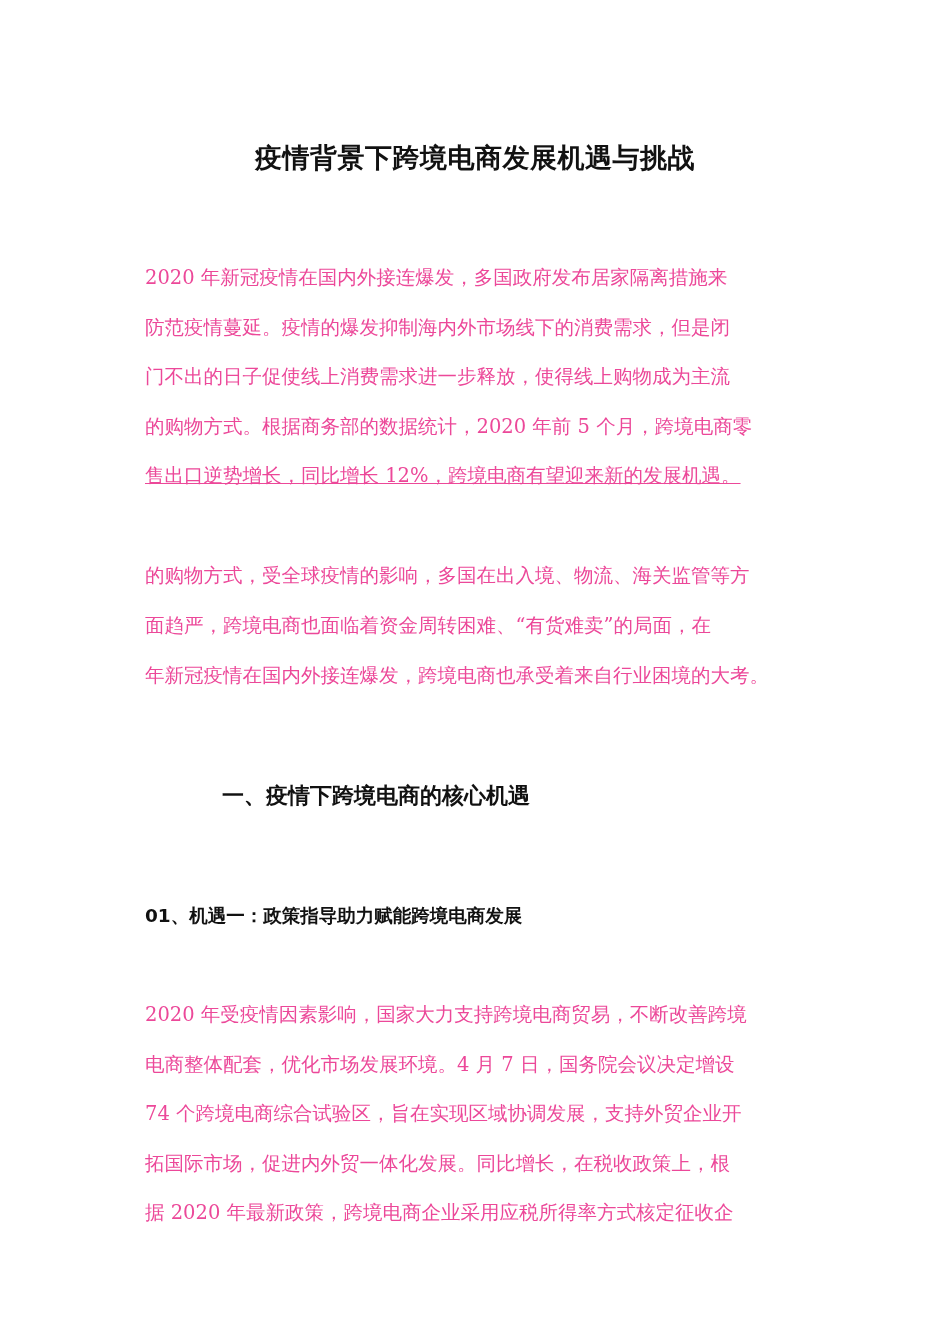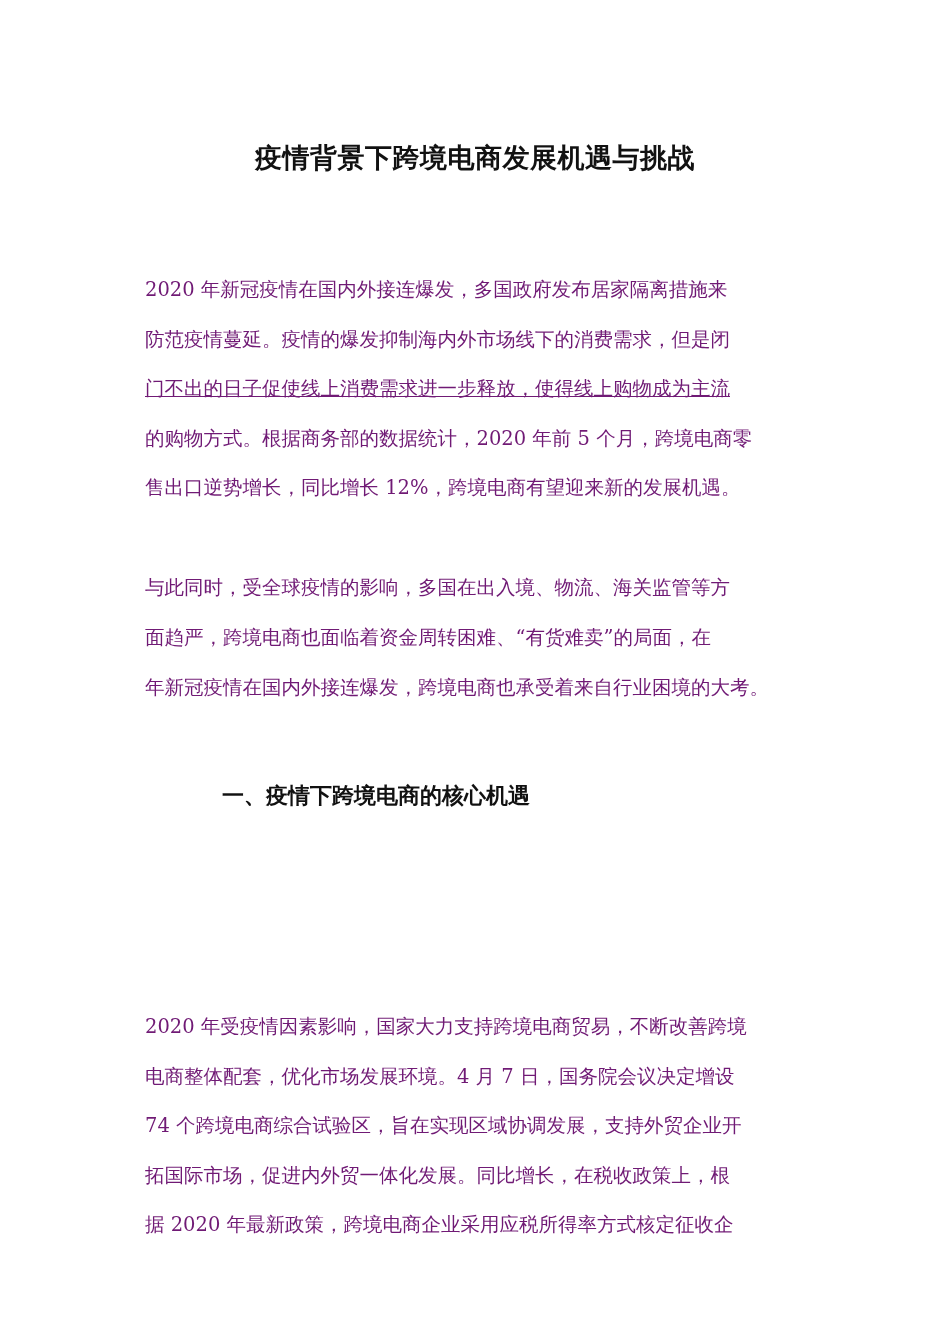--- a/index.html
+++ b/index.html
@@ -55,48 +55,48 @@
       line-height: 32px;
       color: #111111;
       white-space: nowrap;
     }
     .line {
       position: absolute;
       left: 145px;
       font-family: "DejaVu Serif", serif;
       font-size: 19.5px;
       line-height: 32px;
-      color: #701a75;
+      color: #ec4899;
       white-space: nowrap;
-      margin-top: 12px;
     }
   </style>
 </head>
 <body>
 
 <div class="page">
 
   <div class="title">疫情背景下跨境电商发展机遇与挑战</div>
 
   <div>
     <div class="line" style="top:246px;">2020 年新冠疫情在国内外接连爆发，多国政府发布居家隔离措施来</div>
     <div class="line" style="top:296px;">防范疫情蔓延。疫情的爆发抑制海内外市场线下的消费需求，但是闭</div>
-    <div class="line" style="top:345px;text-decoration:underline;">门不出的日子促使线上消费需求进一步释放，使得线上购物成为主流</div>
+    <div class="line" style="top:345px;">门不出的日子促使线上消费需求进一步释放，使得线上购物成为主流</div>
     <div class="line" style="top:395px;">的购物方式。根据商务部的数据统计，2020 年前 5 个月，跨境电商零</div>
-    <div class="line" style="top:444px;">售出口逆势增长，同比增长 12%，跨境电商有望迎来新的发展机遇。</div>
+    <div class="line" style="top:444px;text-decoration:underline;">售出口逆势增长，同比增长 12%，跨境电商有望迎来新的发展机遇。</div>
   </div>
 
   <div>
-    <div class="line" style="top:544px;">与此同时，受全球疫情的影响，多国在出入境、物流、海关监管等方</div>
+    <div class="line" style="top:544px;">的购物方式，受全球疫情的影响，多国在出入境、物流、海关监管等方</div>
     <div class="line" style="top:594px;">面趋严，跨境电商也面临着资金周转困难、“有货难卖”的局面，在</div>
     <div class="line" style="top:644px;">年新冠疫情在国内外接连爆发，跨境电商也承受着来自行业困境的大考。</div>
   </div>
 
   <div class="section-heading">一、疫情下跨境电商的核心机遇</div>
 
+  <div class="sub-heading">01、机遇一：政策指导助力赋能跨境电商发展</div>
 
   <div>
     <div class="line" style="top:983px;">2020 年受疫情因素影响，国家大力支持跨境电商贸易，不断改善跨境</div>
     <div class="line" style="top:1033px;">电商整体配套，优化市场发展环境。4 月 7 日，国务院会议决定增设</div>
     <div class="line" style="top:1082px;">74 个跨境电商综合试验区，旨在实现区域协调发展，支持外贸企业开</div>
     <div class="line" style="top:1132px;">拓国际市场，促进内外贸一体化发展。同比增长，在税收政策上，根</div>
     <div class="line" style="top:1181px;text-align:right;">据 2020 年最新政策，跨境电商企业采用应税所得率方式核定征收企</div>
   </div>
 
 </div>

